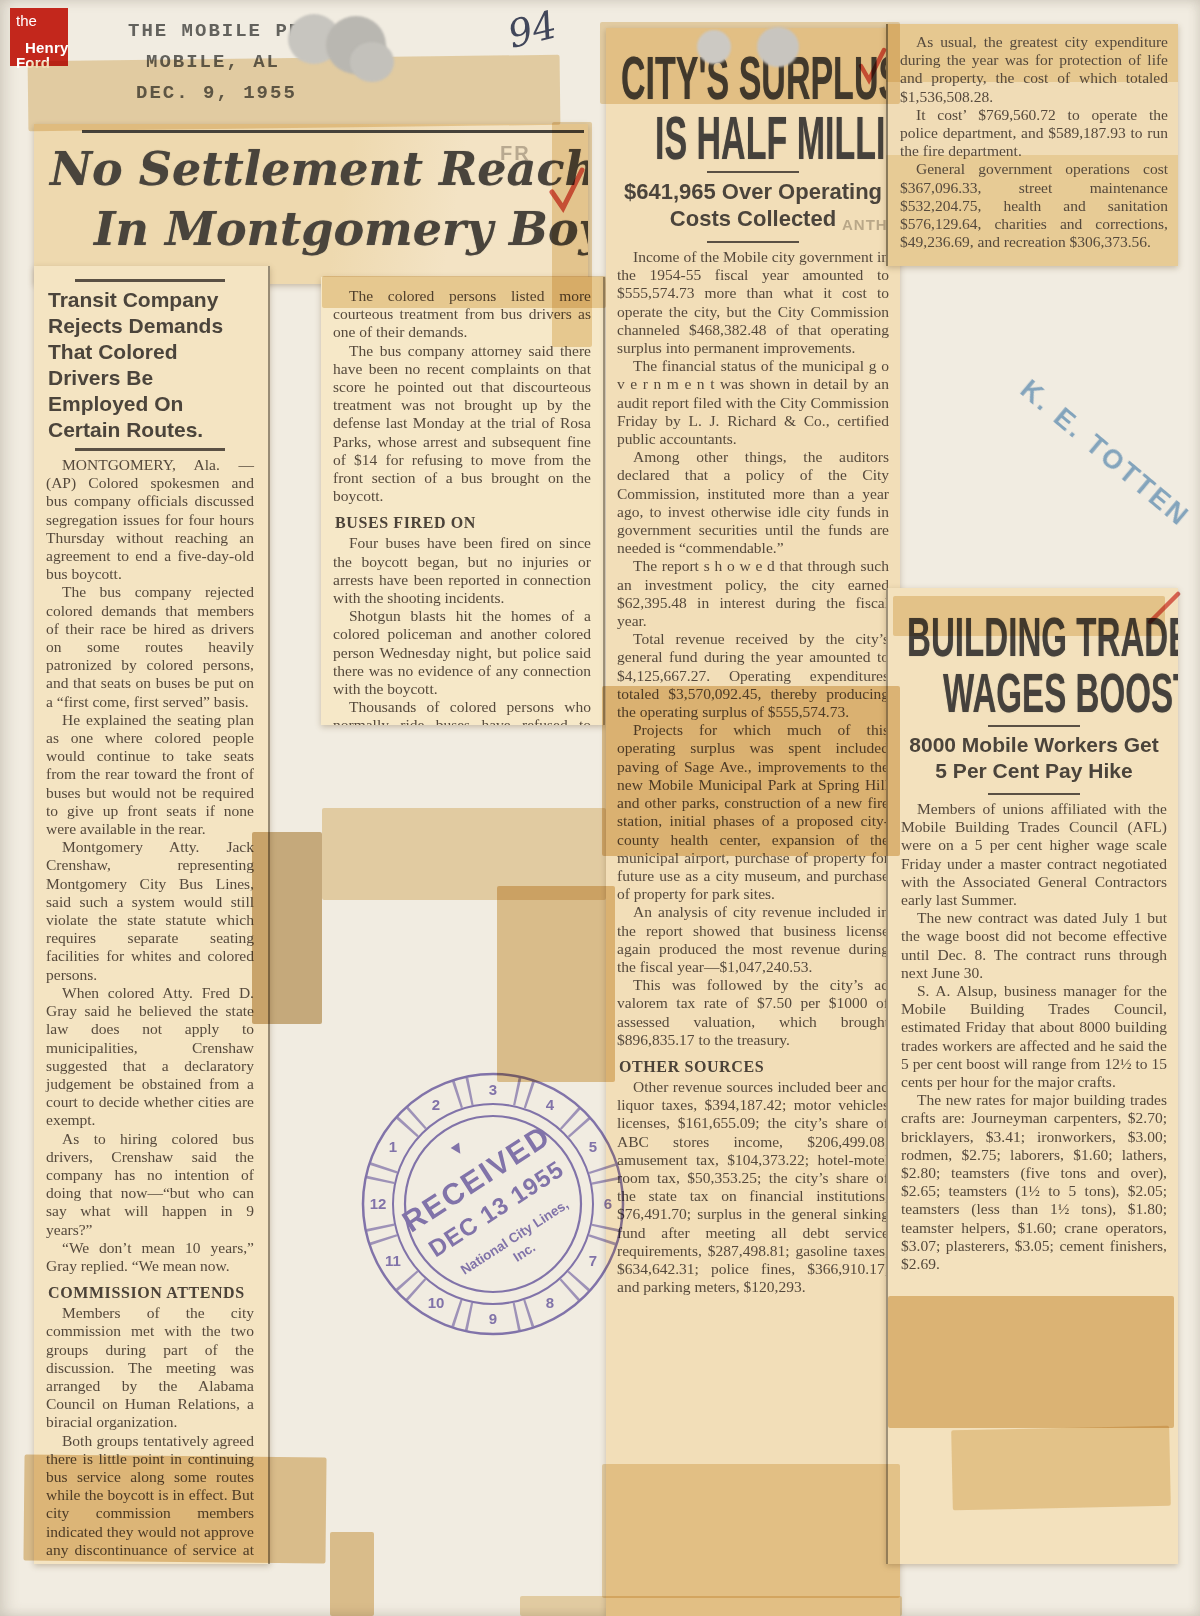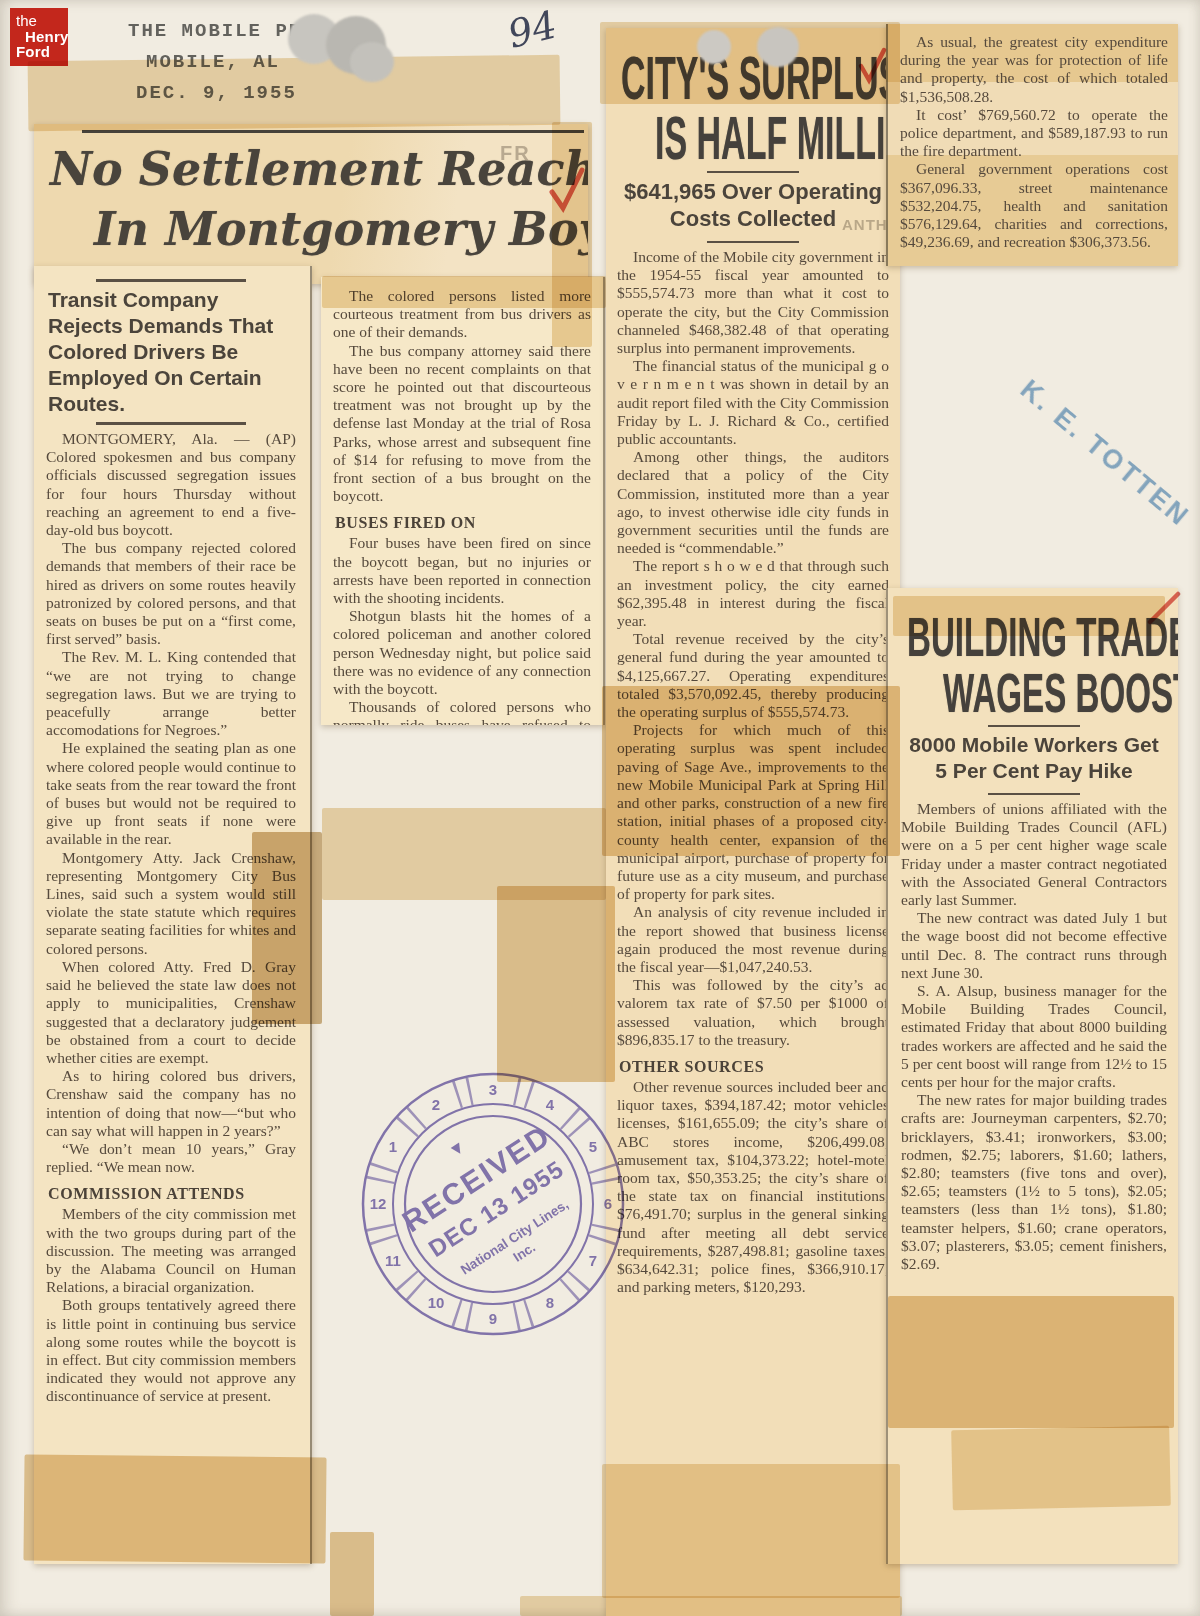--- a/index.html
+++ b/index.html
@@ -4,21 +4,21 @@
 <style>
   html,body{margin:0;padding:0;background:#d8d2c6;}
   .page{position:relative;width:1200px;height:1616px;margin:0 auto;background:#f1ece1;
         overflow:hidden;font-family:"Liberation Serif",serif;
         box-shadow:inset 6px 0 14px rgba(90,80,60,.18), inset -4px 0 10px rgba(90,80,60,.10);}
   
   .logo{position:absolute;left:10px;top:8px;width:58px;height:58px;background:#c3271c;color:#fff;
         font-family:"Liberation Sans",sans-serif;line-height:1;padding:5px 0 0 6px;box-sizing:border-box;}
   .logo .the{font-size:15px;display:block;}
   .logo .big{font-size:15px;font-weight:700;display:block;letter-spacing:.2px;}
-  .logo .big.h{margin-left:9px;margin-top:1px;}
+  .logo .big.h{margin-left:9px;margin-top:12px;}
   
   .typed{position:absolute;left:128px;top:16px;font-family:"Liberation Mono",monospace;
          font-size:19px;font-weight:700;color:#63625d;letter-spacing:2px;line-height:31px;}
   .typed div:nth-child(2){margin-left:18px;}
   .typed div:nth-child(3){margin-left:8px;}
   
   .clip{position:absolute;box-sizing:border-box;overflow:hidden;
         box-shadow:0 2px 6px rgba(105,80,45,.32);color:#55493c;}
   .clip p{margin:0;text-indent:16px;text-align:justify;font-size:15.5px;line-height:18.2px;}
   .crosshead{font-weight:700;font-size:16px;letter-spacing:.6px;margin:9px 0 2px 2px;color:#4b4238;}
@@ -26,21 +26,21 @@
   .thinrule{width:92px;height:2px;background:#5a5044;margin:9px auto 5px;}
   .endrule{width:138px;height:2px;background:#5a5044;margin:10px auto 0;}
   .headclip{left:34px;top:124px;width:554px;height:160px;
             background:linear-gradient(100deg,#eed9af 55%,#f3e3c4 75%);}
   .headrule{position:absolute;left:48px;right:4px;top:6px;height:3px;background:#46423a;}
   .bighead{position:absolute;font-family:"DejaVu Serif","Liberation Serif",serif;
            font-style:italic;font-weight:700;font-size:46px;color:#49443c;white-space:nowrap;
            text-shadow:0 0 1px rgba(73,68,60,.55);}
   .bighead.l1{left:16px;top:18px;}
   .bighead.l2{left:60px;top:78px;}
-  .col1{left:34px;top:266px;width:278px;height:1298px;background:#f4e4c2;
+  .col1{left:34px;top:266px;width:236px;height:1298px;background:#f4e4c2;
         border-right:2px solid rgba(74,66,54,.55);padding:8px 14px 4px 12px;}
   .deck{font-family:"Liberation Sans",sans-serif;font-weight:700;font-size:21px;line-height:26px;
         color:#4b443b;margin:2px 0 2px 2px;}
   .col2{left:321px;top:277px;width:284px;height:448px;background:#f6e8c8;
         border-right:2px solid rgba(74,66,54,.5);padding:10px 12px 8px 12px;}
   .citycol{left:606px;top:28px;width:294px;height:1588px;background:#f2deb8;padding:14px 11px 6px 11px;}
   .h-line{height:60px;white-space:nowrap;}
   .condensed{display:inline-block;font-family:"Liberation Sans",sans-serif;font-weight:700;
              font-size:50px;color:#45413c;transform:scale(.68,1.24);transform-origin:0 0;
              letter-spacing:0;text-shadow:0 0 1px rgba(69,65,60,.5);}
@@ -98,25 +98,24 @@
     <div class="bighead l2">In Montgomery Boycott</div>
   </div>
   <div class="frag f1">FR</div>
 
   <div class="clip col1">
     <div class="minirule"></div>
     <div class="deck">Transit Company Rejects Demands That Colored Drivers Be Employed On Certain Routes.</div>
     <div class="minirule"></div>
     <p>MONTGOMERY, Ala. — (AP) Colored spokesmen and bus company officials discussed segregation issues for four hours Thursday without reaching an agreement to end a five-day-old bus boycott.</p>
     <p>The bus company rejected colored demands that members of their race be hired as drivers on some routes heavily patronized by colored persons, and that seats on buses be put on a “first come, first served” basis.</p>
-    <p>The Rev. M. L. King contended that “we are not trying to change segregation laws. But we are trying to peacefully arrange better accomodations for Negroes.”</p>
     <p>He explained the seating plan as one where colored people would continue to take seats from the rear toward the front of buses but would not be required to give up front seats if none were available in the rear.</p>
     <p>Montgomery Atty. Jack Crenshaw, representing Montgomery City Bus Lines, said such a system would still violate the state statute which requires separate seating facilities for whites and colored persons.</p>
     <p>When colored Atty. Fred D. Gray said he believed the state law does not apply to municipalities, Crenshaw suggested that a declaratory judgement be obstained from a court to decide whether cities are exempt.</p>
-    <p>As to hiring colored bus drivers, Crenshaw said the company has no intention of doing that now—“but who can say what will happen in 2 years?”</p>
+    <p>As to hiring colored bus drivers, Crenshaw said the company has no intention of doing that now—“but who can say what will happen in 9 years?”</p>
     <p>“We don’t mean 10 years,” Gray replied. “We mean now.</p>
     <div class="crosshead">COMMISSION ATTENDS</div>
     <p>Members of the city commission met with the two groups during part of the discussion. The meeting was arranged by the Alabama Council on Human Relations, a biracial organization.</p>
     <p>Both groups tentatively agreed there is little point in continuing bus service along some routes while the boycott is in effect. But city commission members indicated they would not approve any discontinuance of service at present.</p>
   </div>
 
   <div class="clip col2">
     <p>The colored persons listed more courteous treatment from bus drivers as one of their demands.</p>
     <p>The bus company attorney said there have been no recent complaints on that score he pointed out that discourteous treatment was not brought up by the defense last Monday at the trial of Rosa Parks, whose arrest and subsequent fine of $14 for refusing to move from the front section of a bus brought on the boycott.</p>
     <div class="crosshead">BUSES FIRED ON</div>

